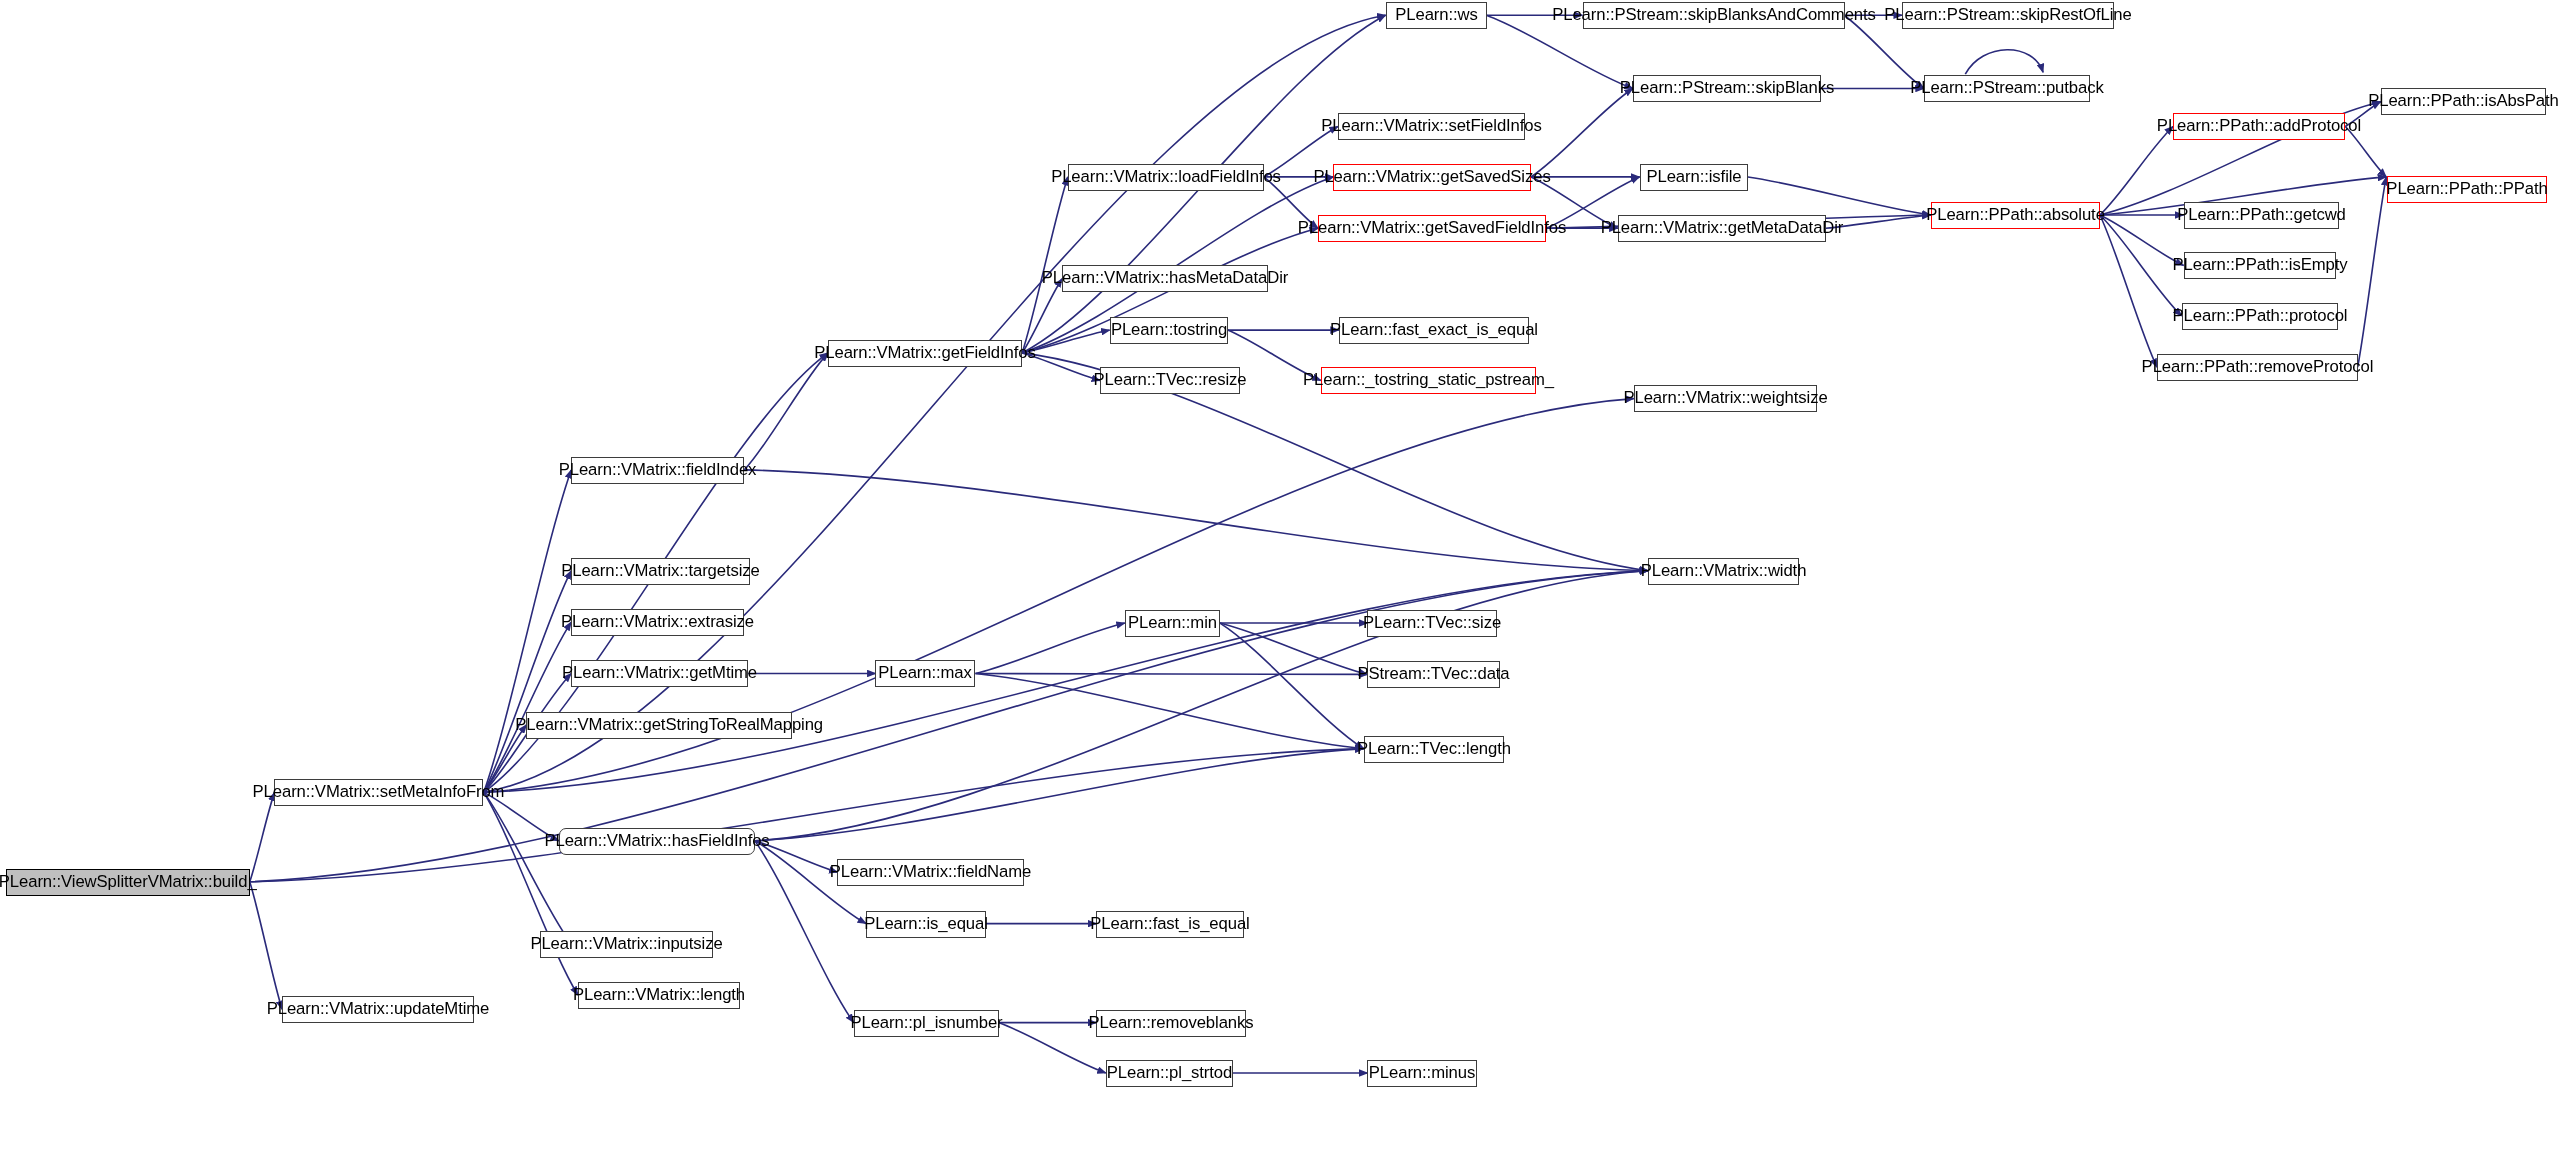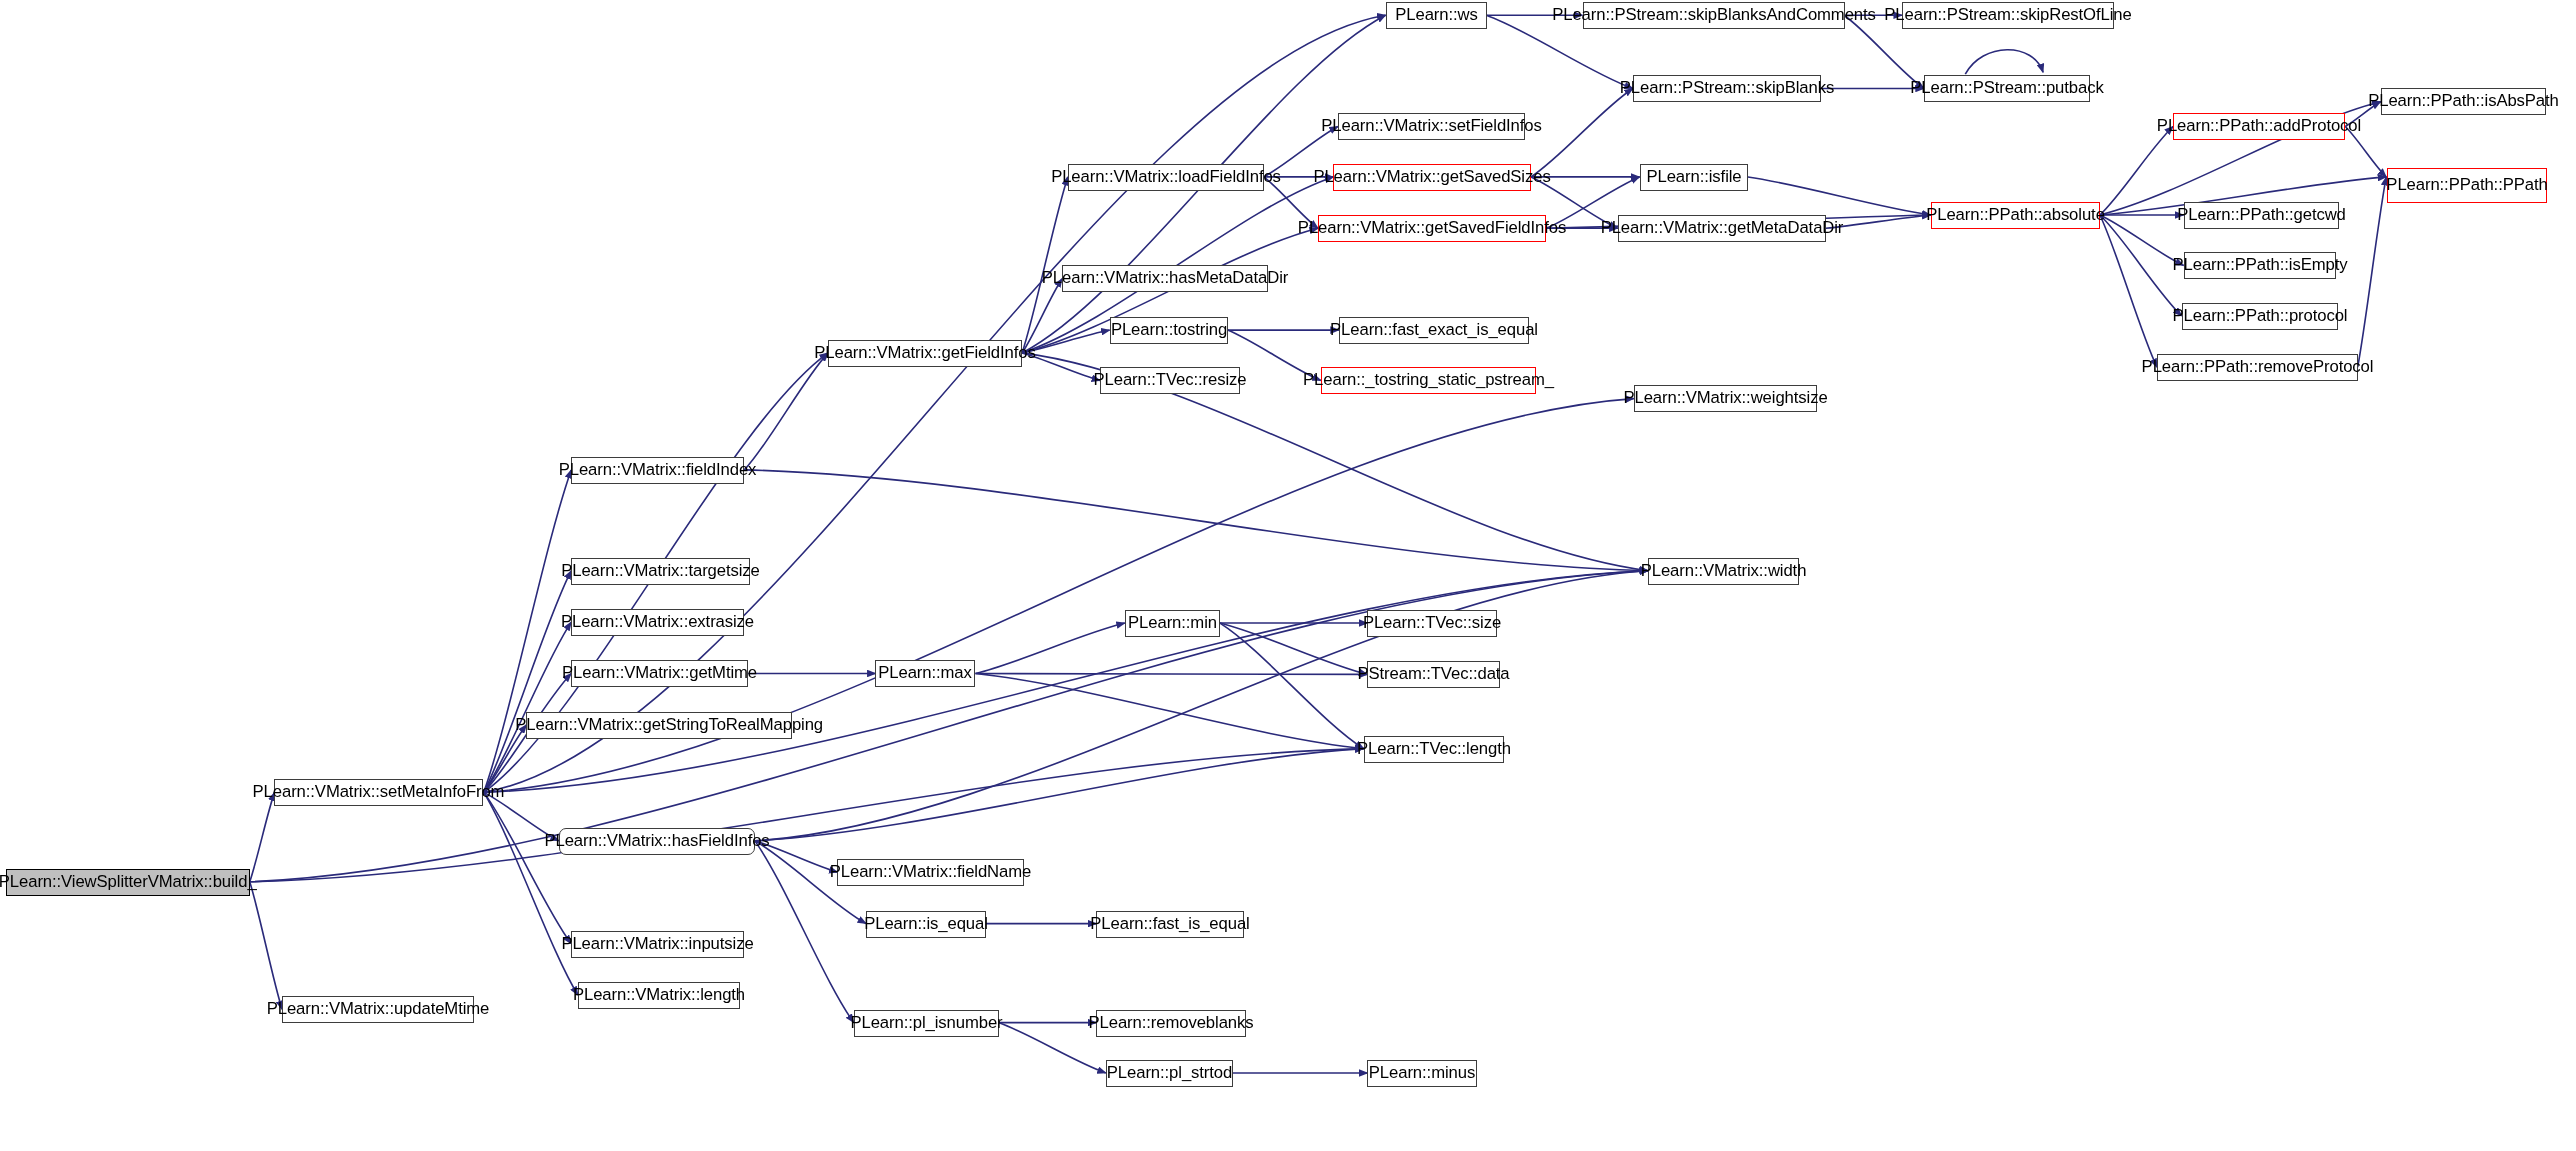--- a/index.html
+++ b/index.html
@@ -157,21 +157,21 @@
       </div>
       <div class="node" style="left: 571px; top: 660px; width: 177px; height: 27px;">
         <span class="node-label">PLearn::VMatrix::getMtime</span>
       </div>
       <div class="node" style="left: 526px; top: 712px; width: 266px; height: 27px; padding-left: 27px;">
         <span class="node-label">PLearn::VMatrix::getStringToRealMapping</span>
       </div>
       <div class="node" style="left: 559px; top: 828px; width: 196px; height: 27px; border-radius: 7px;">
         <span class="node-label">PLearn::VMatrix::hasFieldInfos</span>
       </div>
-      <div class="node" style="left: 571px; top: 931px; width: 173px; height: 27px; text-align: center;">
+      <div class="node" style="left: 540px; top: 931px; width: 173px; height: 27px; text-align: center;">
         <span class="node-label">PLearn::VMatrix::inputsize</span>
       </div>
       <div class="node" style="left: 578px; top: 982px; width: 162px; height: 27px;">
         <span class="node-label">PLearn::VMatrix::length</span>
       </div>
       <div class="node" style="left: 837px; top: 859px; width: 187px; height: 27px;">
         <span class="node-label">PLearn::VMatrix::fieldName</span>
       </div>
       <div class="node" style="left: 866px; top: 911px; width: 120px; height: 27px;">
         <span class="node-label">PLearn::is_equal</span>
@@ -262,21 +262,21 @@
       </div>
       <div class="node red" style="left: 1931px; top: 202px; width: 169px; height: 27px;">
         <span class="node-label">PLearn::PPath::absolute</span>
       </div>
       <div class="node red" style="left: 2173px; top: 113px; width: 172px; height: 27px;">
         <span class="node-label">PLearn::PPath::addProtocol</span>
       </div>
       <div class="node" style="left: 2381px; top: 88px; width: 165px; height: 27px;">
         <span class="node-label">PLearn::PPath::isAbsPath</span>
       </div>
-      <div class="node red" style="left: 2387px; top: 168px; width: 160px; height: 35px;">
+      <div class="node red" style="left: 2387px; top: 176px; width: 160px; height: 27px;">
         <span class="node-label">PLearn::PPath::PPath</span>
       </div>
       <div class="node" style="left: 2184px; top: 202px; width: 155px; height: 27px;">
         <span class="node-label">PLearn::PPath::getcwd</span>
       </div>
       <div class="node" style="left: 2184px; top: 252px; width: 152px; height: 27px;">
         <span class="node-label">PLearn::PPath::isEmpty</span>
       </div>
       <div class="node" style="left: 2182px; top: 303px; width: 156px; height: 27px;">
         <span class="node-label">PLearn::PPath::protocol</span>

